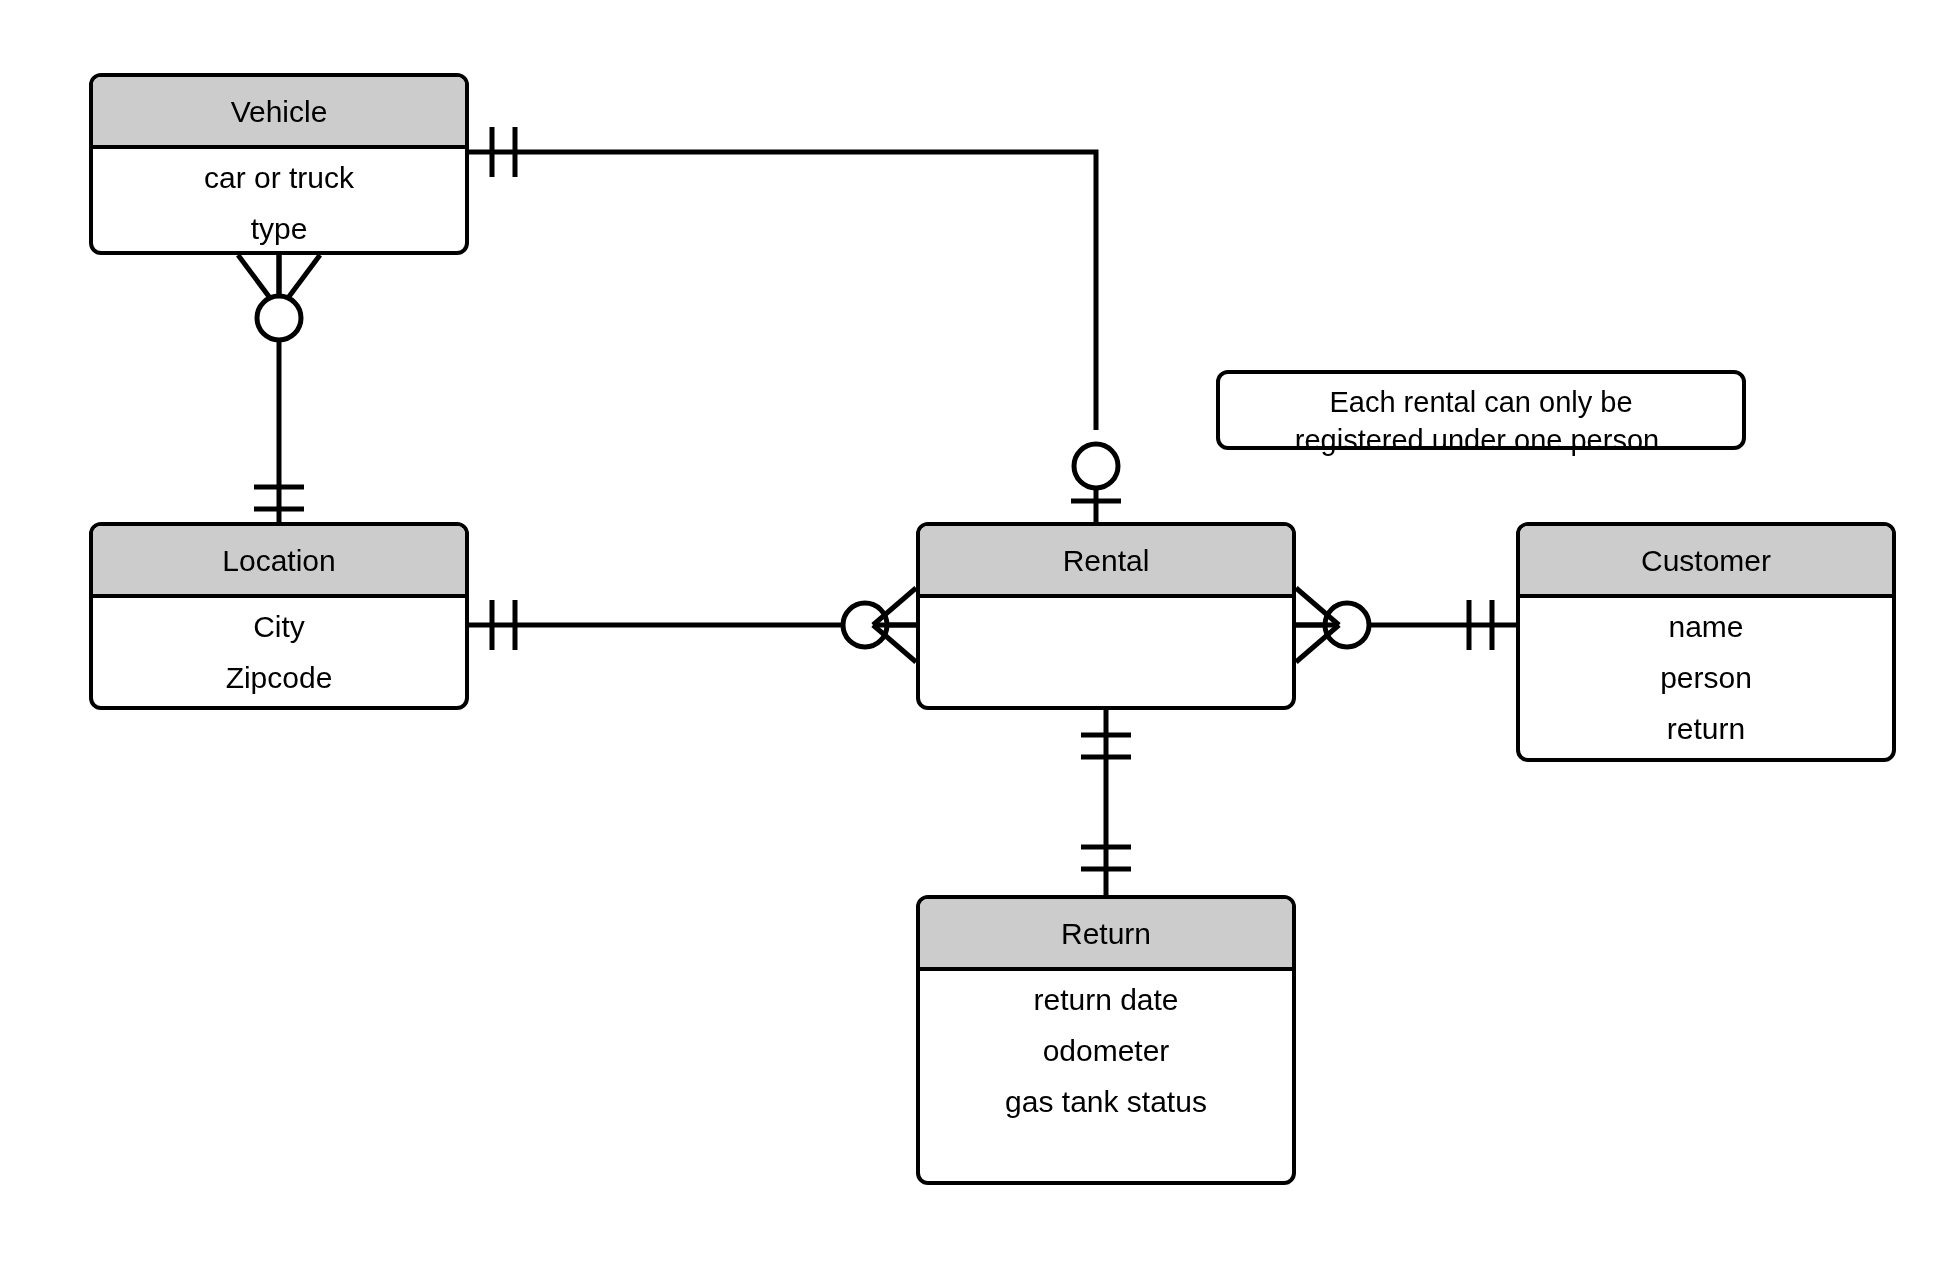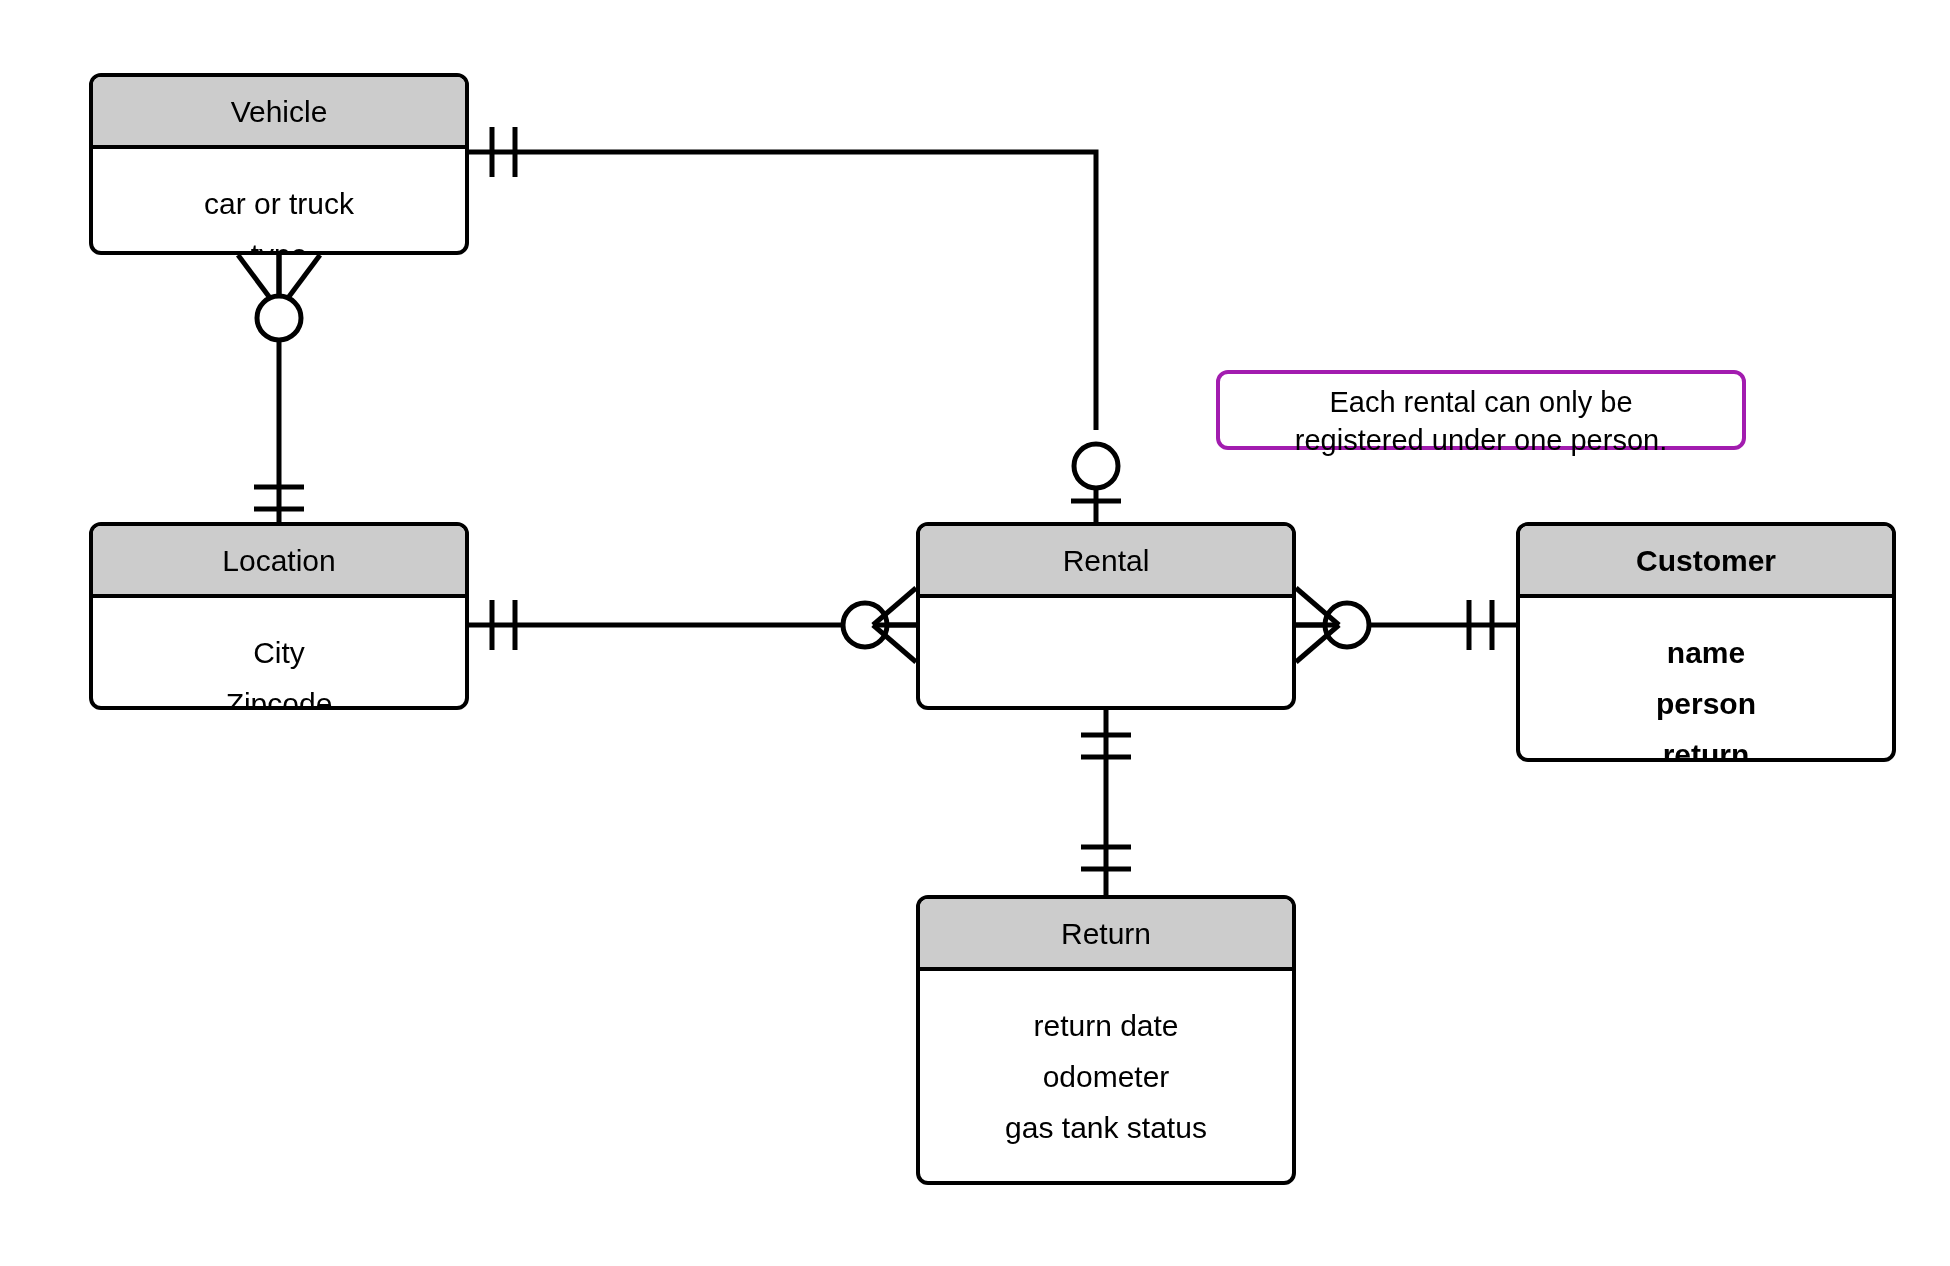--- a/index.html
+++ b/index.html
@@ -39,33 +39,33 @@
     background: #cccccc;
     border-bottom: 4px solid #000000;
     text-align: center;
     font-size: 30px;
     color: #000000;
     line-height: 1;
     padding: 20px 0 18px 0;
   }
   .entity-body {
     box-sizing: border-box;
-    padding: 30px 0 14px 0;
+    padding: 4px 0 14px 0;
     text-align: center;
   }
   .attr {
     font-size: 30px;
     color: #000000;
     line-height: 1;
     padding: 10px 0 11px 0;
   }
   .note {
     position: absolute;
     box-sizing: border-box;
-    border: 4px solid #a21caf;
+    border: 4px solid #000000;
     border-radius: 12px;
     background: #ffffff;
     text-align: center;
     font-size: 29px;
     color: #000000;
     line-height: 1.32;
     padding: 9px 14px 11px 14px;
     z-index: 5;
   }
   .note-line { display: block; white-space: nowrap; }
@@ -160,21 +160,21 @@
     <div class="entity-body">
       <div class="attr">City</div>
       <div class="attr">Zipcode</div>
     </div>
   </div>
 
   <div class="entity" style="left:900px; top:522px; width:380px; height:188px;">
     <div class="entity-header">Rental</div>
   </div>
 
-  <div class="entity" style="left:1500px; top:522px; width:380px; height:240px;font-weight:bold;">
+  <div class="entity" style="left:1500px; top:522px; width:380px; height:240px;">
     <div class="entity-header">Customer</div>
     <div class="entity-body">
       <div class="attr">name</div>
       <div class="attr">person</div>
       <div class="attr">return</div>
     </div>
   </div>
 
   <div class="entity" style="left:900px; top:895px; width:380px; height:290px;">
     <div class="entity-header">Return</div>

